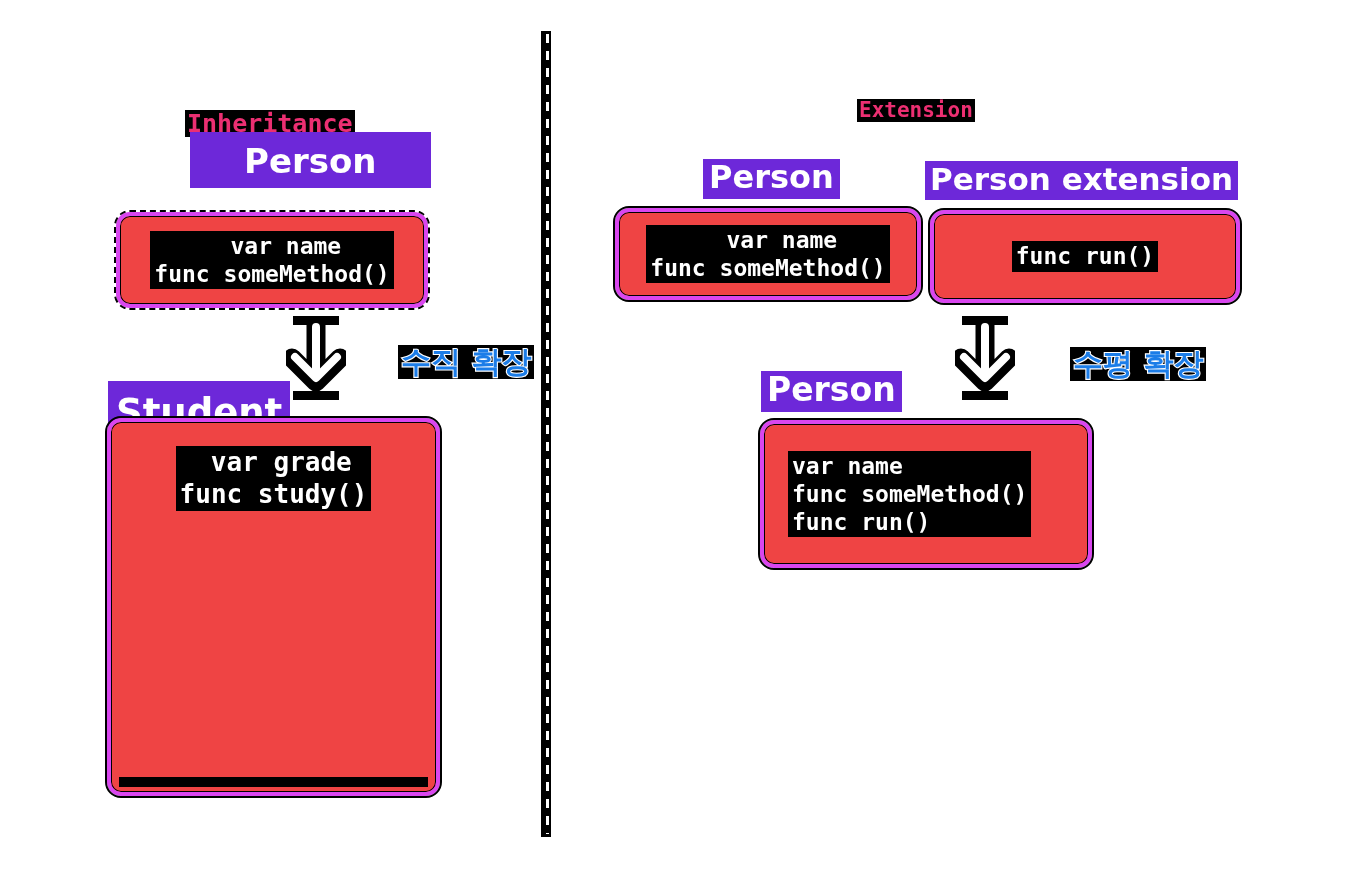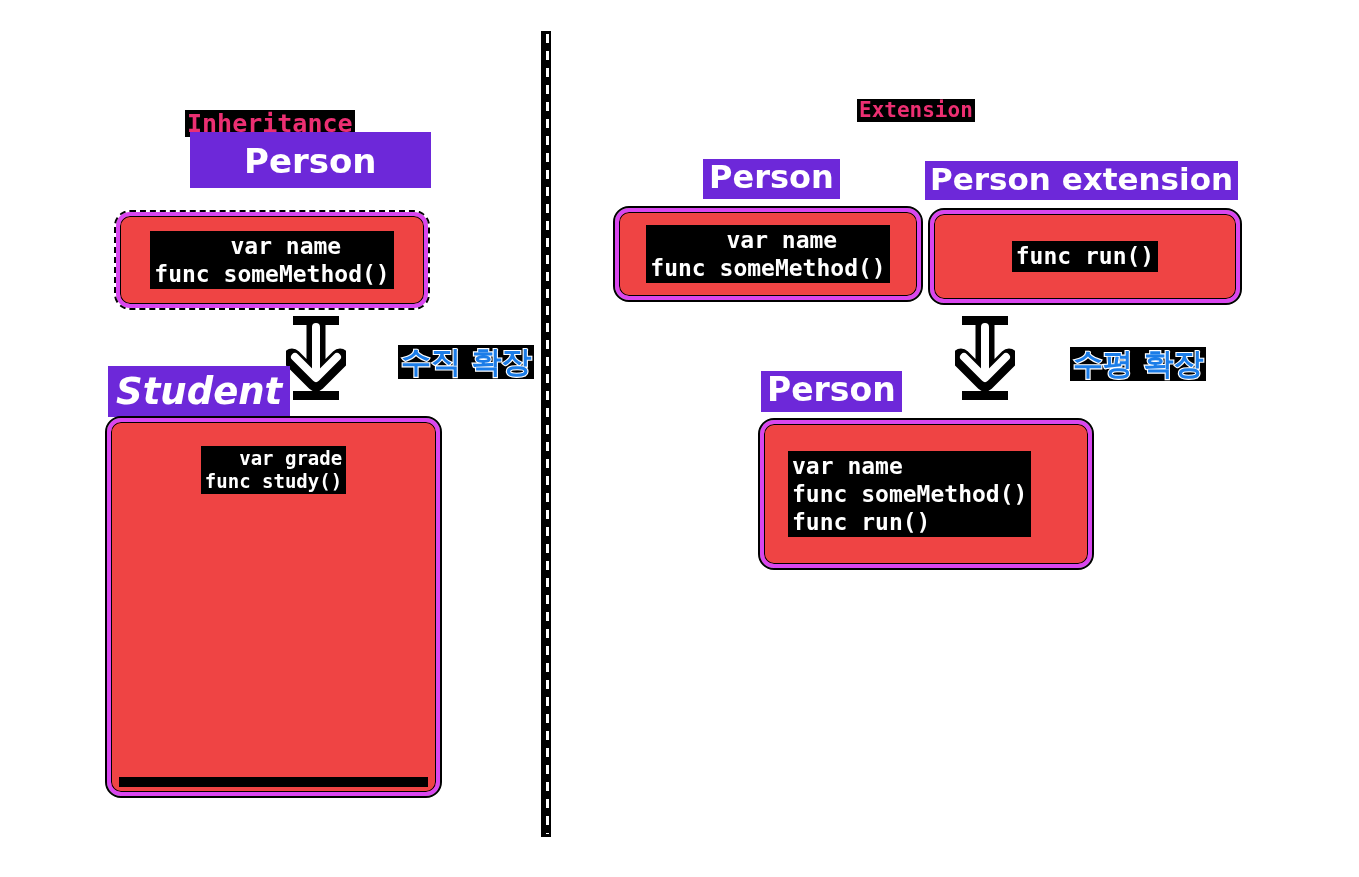--- a/index.html
+++ b/index.html
@@ -114,23 +114,23 @@
     -webkit-text-stroke: 2.2px #ffffff;
     paint-order: stroke fill;
     margin-left: 32px;
   }
 
   
   #label-person-top   { left: 190px; top: 132px; font-size: 34px; padding: 12px 54px 8px 54px; }
   #box-person-top     { left: 116px; top: 212px; width: 312px; height: 96px; justify-content: center; }
   #box-person-top .code-block { font-size: 23px; }
 
-  #label-student      { left: 108px; top: 366px; font-size: 37px; padding: 7px 8px 5px 8px; font-style: italic; }
+  #label-student      { left: 108px; top: 381px; font-size: 37px; padding: 13px 8px 5px 8px; }
   #box-student        { left: 107px; top: 418px; width: 333px; height: 378px; padding-top: 24px; }
-  #box-student .code-block.top { font-size: 19px; text-align: right; }
+  #box-student .code-block.top { font-size: 26px; }
   #student-bottom-strip {
     position: absolute;
     left: 8px; right: 8px; bottom: 5px; height: 10px;
     background: #000000;
   }
 
   
   #label-person-r1 { left: 703px; top: 159px; font-size: 32px; padding: 2px 6px 4px 6px; }
   #box-person-r1   { left: 615px; top: 208px; width: 306px; height: 92px; justify-content: center; }
   #box-person-r1 .code-block { font-size: 23px; }

